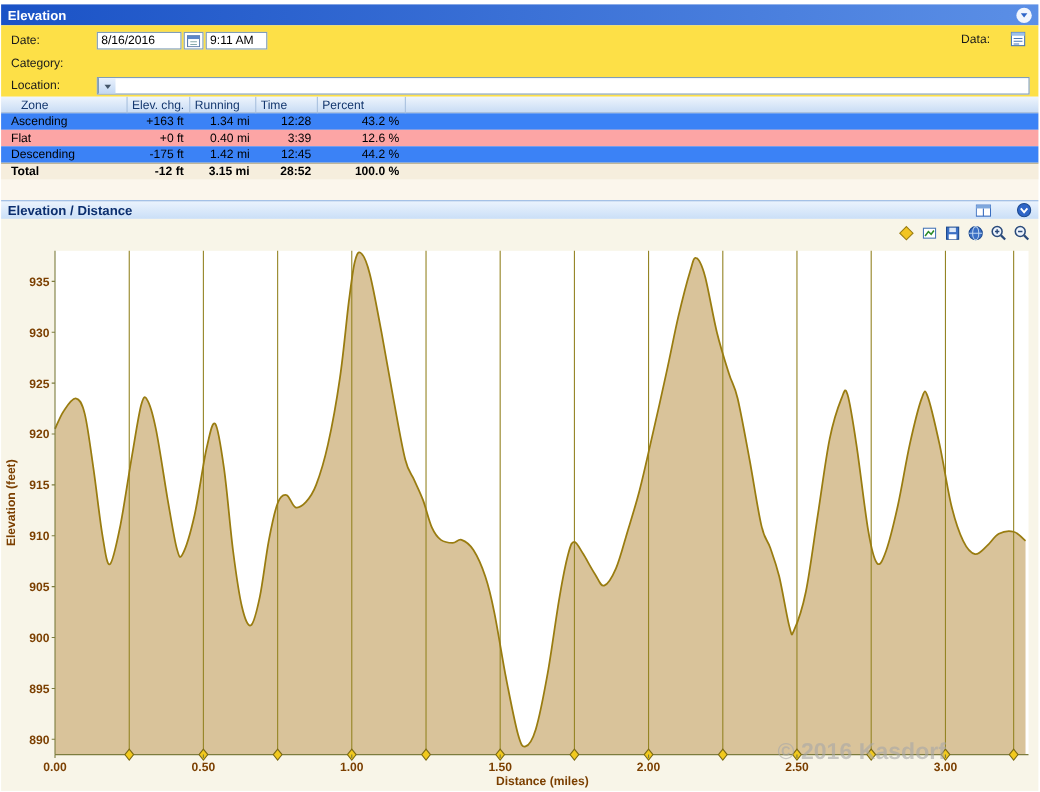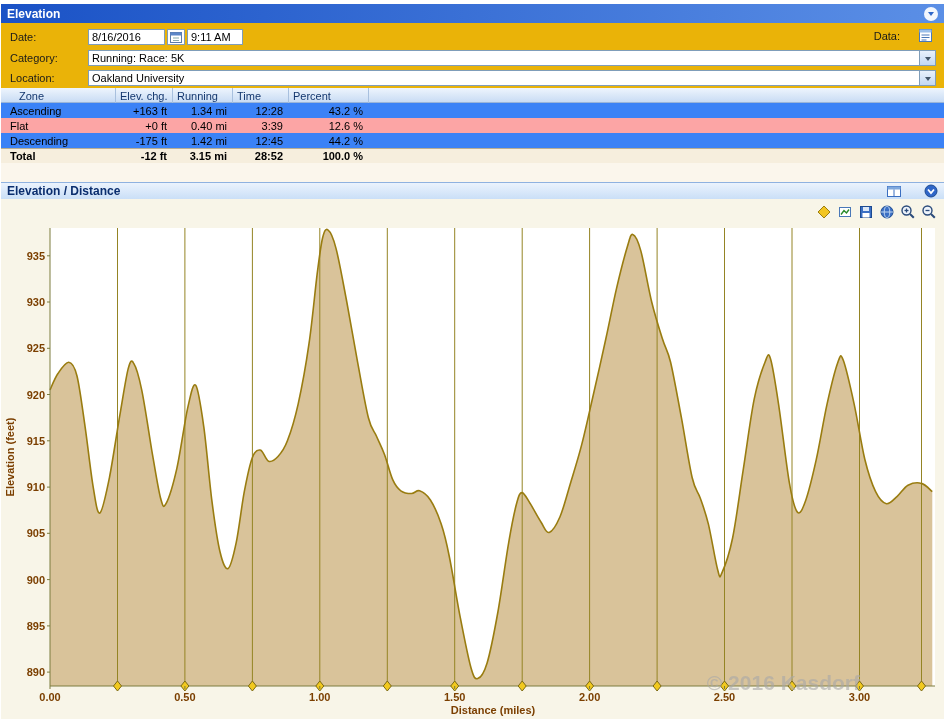--- a/index.html
+++ b/index.html
@@ -9,21 +9,21 @@
   
   .title-bar{position:absolute;top:4px;left:1px;right:1px;height:19px;
     background:linear-gradient(to right,#1a52c6,#5b8fe6);
     display:flex;align-items:center;padding:0 6px}
   .title-bar .title{color:#fff;font-size:12px;font-weight:bold;flex:1}
   .circle-btn{width:14px;height:14px;border-radius:50%;background:#f2f6fd;
     display:flex;align-items:center;justify-content:center;cursor:pointer}
   .circle-btn .chev{width:0;height:0;border:3px solid transparent;border-top:4px solid #2f66c8;margin-top:3px}
 
   
-  .form-area{position:absolute;top:23px;left:1px;right:1px;height:65px;background:#eab308}
+  .form-area{position:absolute;top:23px;left:1px;right:1px;height:65px;background:#fde047}
   .lbl{position:absolute;font-size:11px;color:#1a1a1a;line-height:13px}
   .txt{position:absolute;height:16px;border:1px solid #7f9db9;font-size:11px;
     padding:0 3px;background:#fff;font-family:"Liberation Sans",sans-serif}
   .cal-btn{position:absolute;left:166px;top:6px;width:18px;height:16px;border:1px solid #7f9db9;
     background:#fff;display:flex;align-items:center;justify-content:center;padding:0;cursor:pointer}
   .data-lbl{position:absolute;top:7px;right:44px;font-size:11px;color:#1a1a1a}
   .data-icon{position:absolute;top:5px;right:10px;width:16px;height:16px;cursor:pointer}
   .combo{position:absolute;left:87px;right:8px;height:16px;background:#fff;
     border:1px solid #7f9db9;display:flex;align-items:center;cursor:pointer}
   .combo-text{flex:1;font-size:11px;padding-left:3px;white-space:nowrap;overflow:hidden}
@@ -86,28 +86,23 @@
       <svg width="15" height="15" viewBox="0 0 15 15">
         <rect x="1.5" y="1.5" width="12" height="12" fill="#fff" stroke="#4a78b8"></rect>
         <rect x="1.5" y="1.5" width="12" height="3" fill="#9cc0ea"></rect>
         <line x1="3.5" y1="7" x2="11.5" y2="7" stroke="#4a78b8"></line>
         <line x1="3.5" y1="9.5" x2="11.5" y2="9.5" stroke="#4a78b8"></line>
         <line x1="3.5" y1="12" x2="8.5" y2="12" stroke="#4a78b8"></line>
       </svg>
     </span>
 
     <span class="lbl" style="left:9px;top:29px">Category:</span>
-    <div class="combo" style="top:27px">
-      <span class="combo-text">Running: Race: 5K</span>
-      <span class="combo-arrow"></span>
-    </div>
 
     <span class="lbl" style="left:9px;top:49px">Location:</span>
     <div class="combo" style="top:47px">
-      <span class="combo-text">Oakland University</span>
       <span class="combo-arrow"></span>
     </div>
   </div>
 
   <div class="zones">
     <div class="zrow zhead">
       <span class="zc">Zone</span>
       <span class="zc">Elev. chg.</span>
       <span class="zc">Running</span>
       <span class="zc">Time</span>

